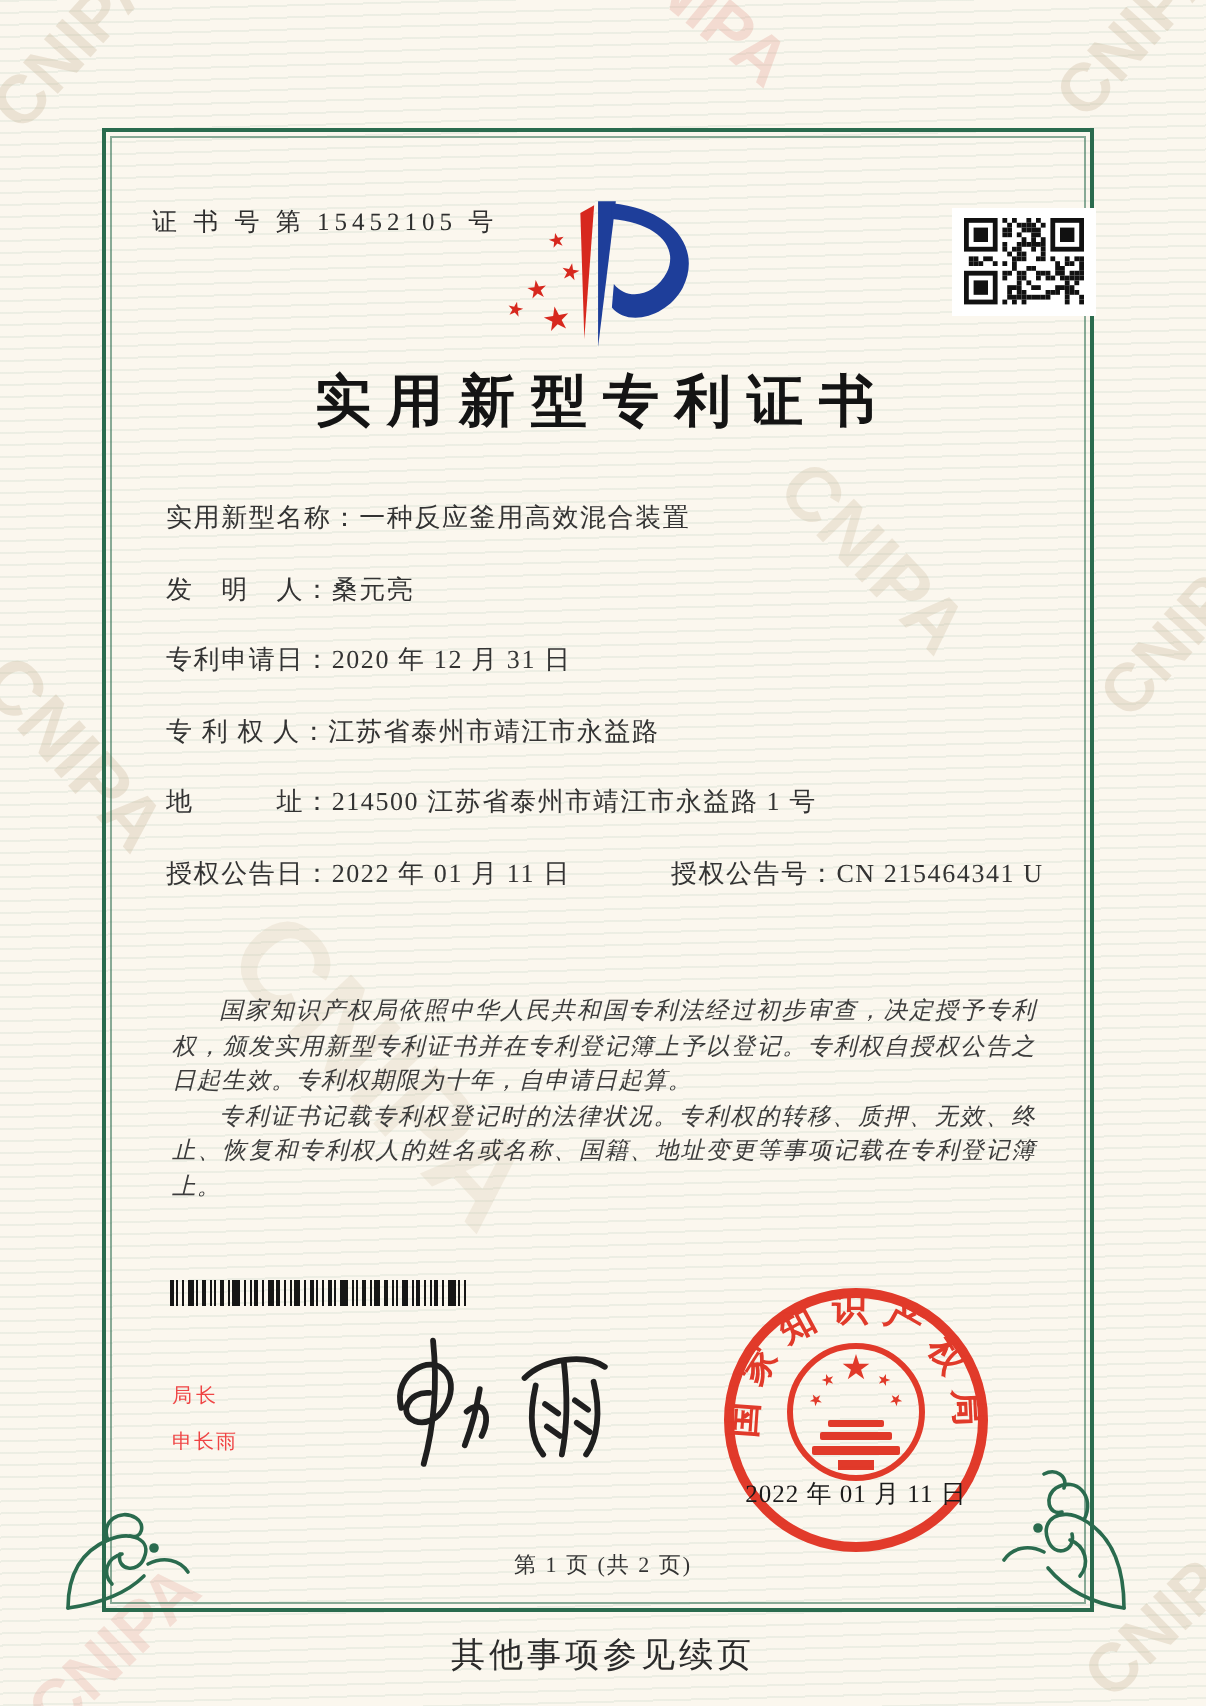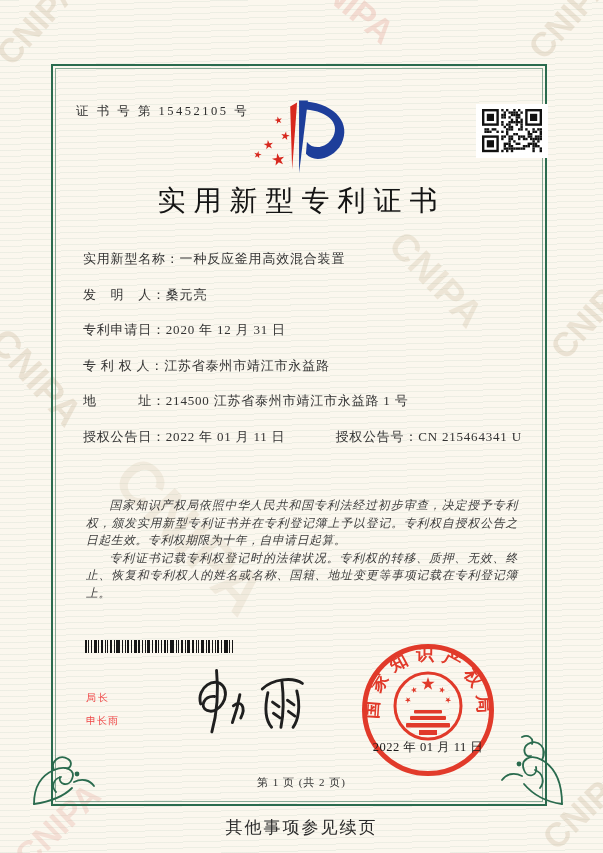--- a/index.html
+++ b/index.html
@@ -42,21 +42,21 @@
   .cert-no{
     position:absolute;left:76px;top:103px;font-size:12.5px;letter-spacing:2.5px;color:#2e2e2e;
   }
   .logo{position:absolute;left:238px;top:97px;width:128px;height:85px;}
   .qr-box{
     position:absolute;left:476px;top:104px;width:72px;height:54px;background:#ffffff;
     display:flex;align-items:center;justify-content:center;
   }
   .title{
     position:absolute;left:0;right:0;top:182px;text-align:center;
-    font-size:28px;font-weight:400;letter-spacing:8px;color:#141414;
+    font-size:28px;font-weight:700;letter-spacing:8px;color:#141414;
   }
   .fields{position:absolute;left:83px;top:252px;font-size:13px;color:#333;}
   .field-row{line-height:14px;margin-bottom:21.5px;letter-spacing:0.8px;}
   .field-label{display:inline-block;color:#333;}
   .field-value{color:#333;}
   .grant-row{margin-top:3px;}
   .grant-gap{display:inline-block;width:50px;}
 
   .paragraphs{
     position:absolute;left:86px;top:497px;width:432px;

